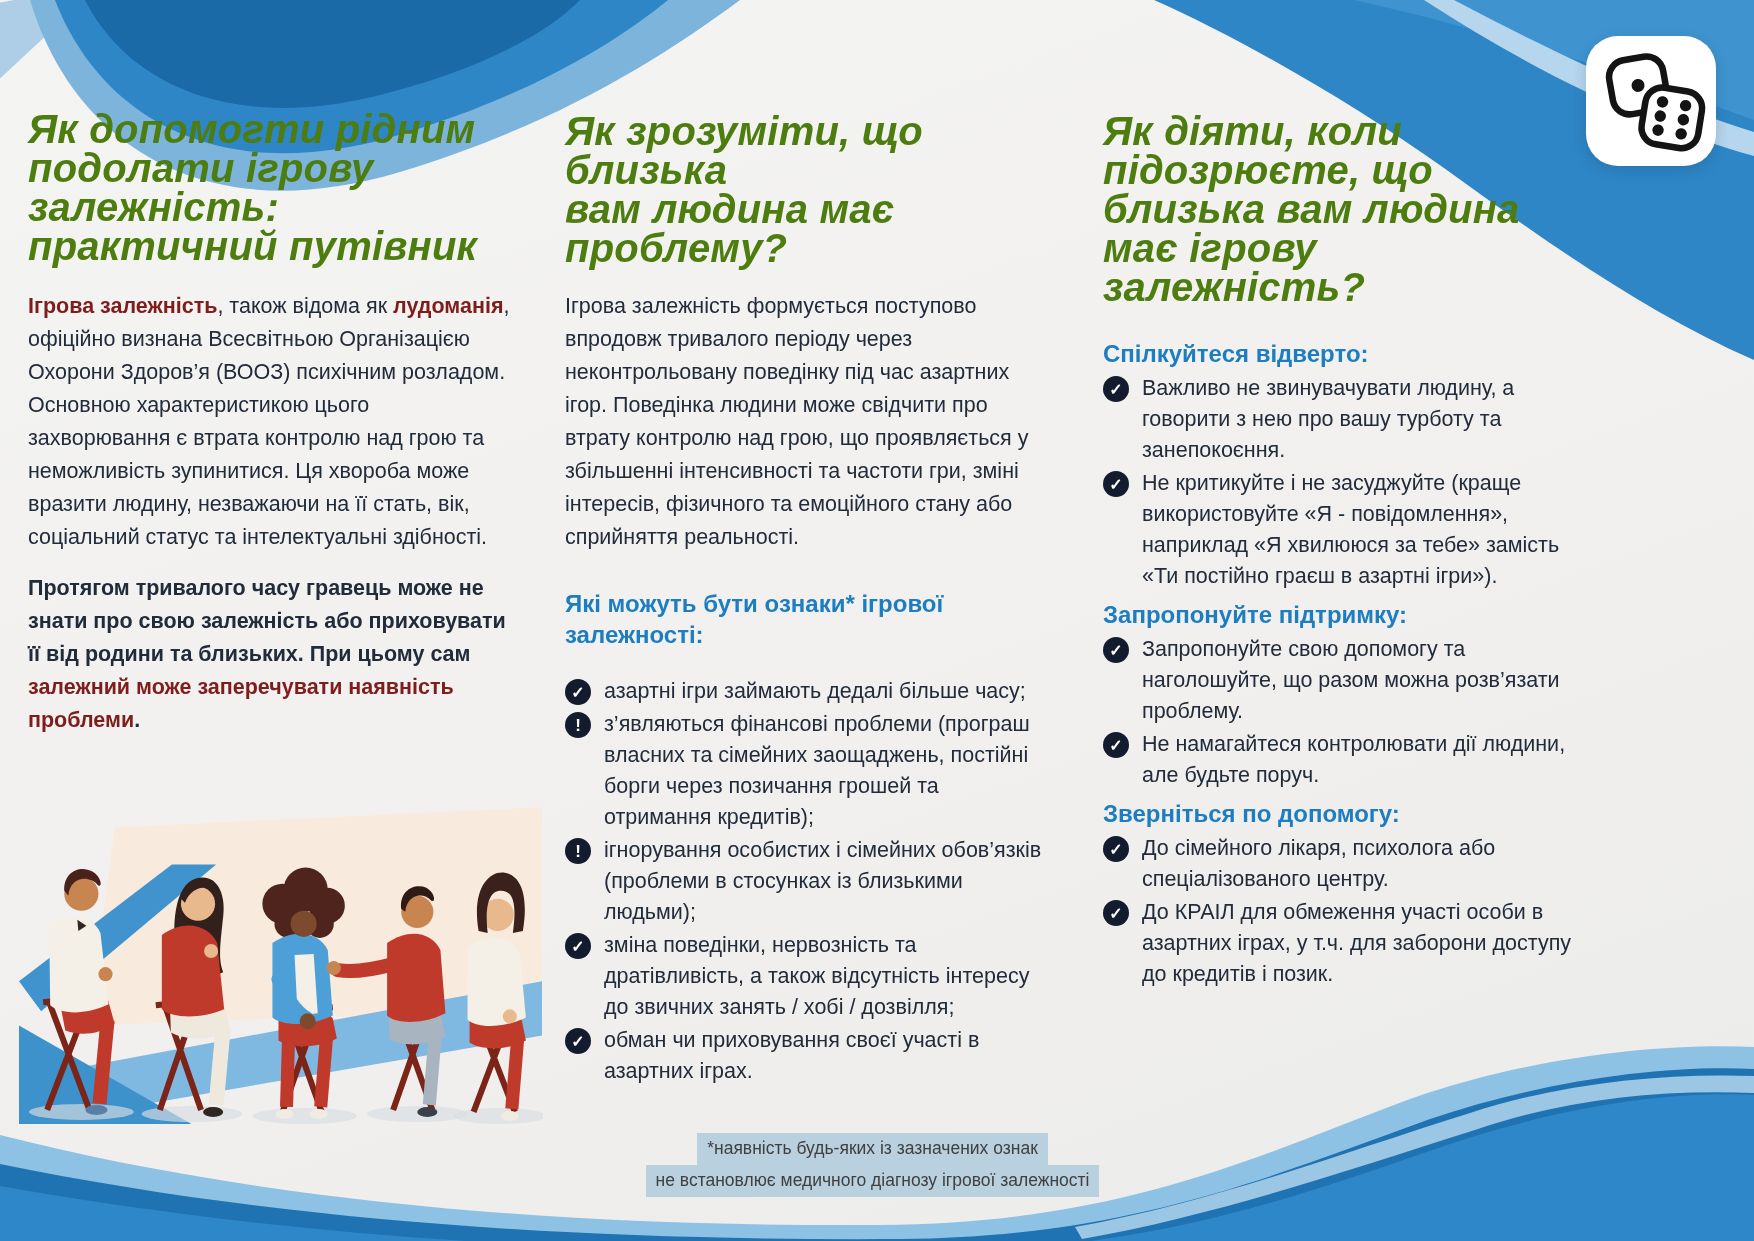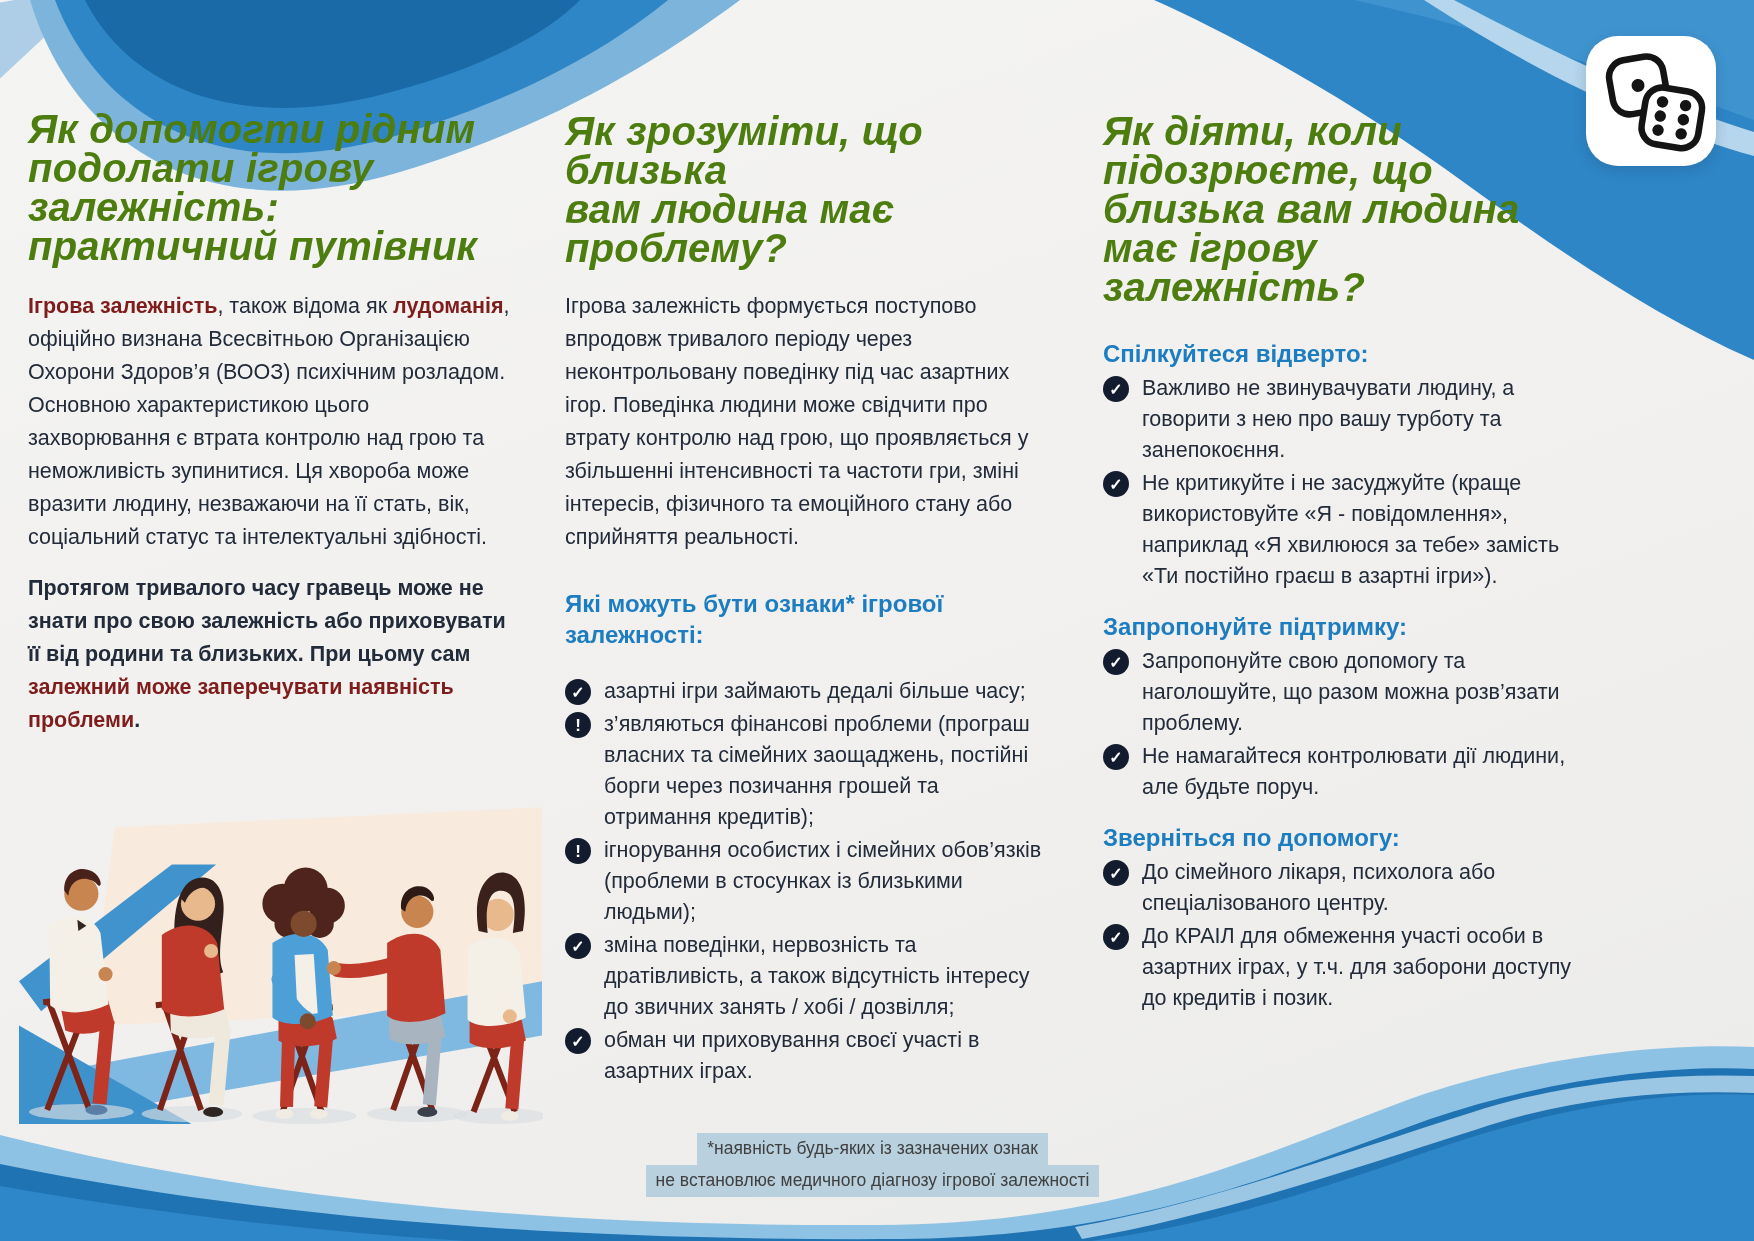--- a/index.html
+++ b/index.html
@@ -15,21 +15,21 @@
   .body-text{font-size:21.5px;color:#222b3a;line-height:33px;}
   .body-text b{color:#7f1d1d;}
   .sub{font-size:24px;font-weight:700;color:#1c7dc0;line-height:31px;}
   .bullets{margin-top:14px;}
   .bullet{display:flex;gap:13px;font-size:21.5px;line-height:31px;color:#222b3a;margin:0 0 2px 0;}
   .bicon{flex:0 0 auto;width:26px;height:26px;border-radius:50%;background:#131c2e;color:#ffffff;
          display:flex;align-items:center;justify-content:center;margin-top:3px;
          font-size:16px;font-weight:700;}
   .bicon.excl{font-size:17px;}
   .btext{flex:1 1 auto;}
-  .section-title{font-size:24px;font-weight:700;color:#1c7dc0;line-height:30px;margin-top:20px;}
+  .section-title{font-size:24px;font-weight:700;color:#1c7dc0;line-height:30px;margin-top:8px;}
   .footnote{position:absolute;left:600px;top:1133px;width:545px;text-align:center;
             font-size:17.5px;line-height:1.7;color:#404040;}
   .footnote span{background:#b9d0de;padding:1px 10px;display:inline-block;}
   .dice-badge{position:absolute;top:36px;right:38px;width:130px;height:130px;border-radius:32px;
               background:#ffffff;box-shadow:0 4px 14px rgba(20,40,70,.18);}
   .dice-badge svg{width:100%;height:100%;display:block;}
 </style>
 </head>
 <body>
 

